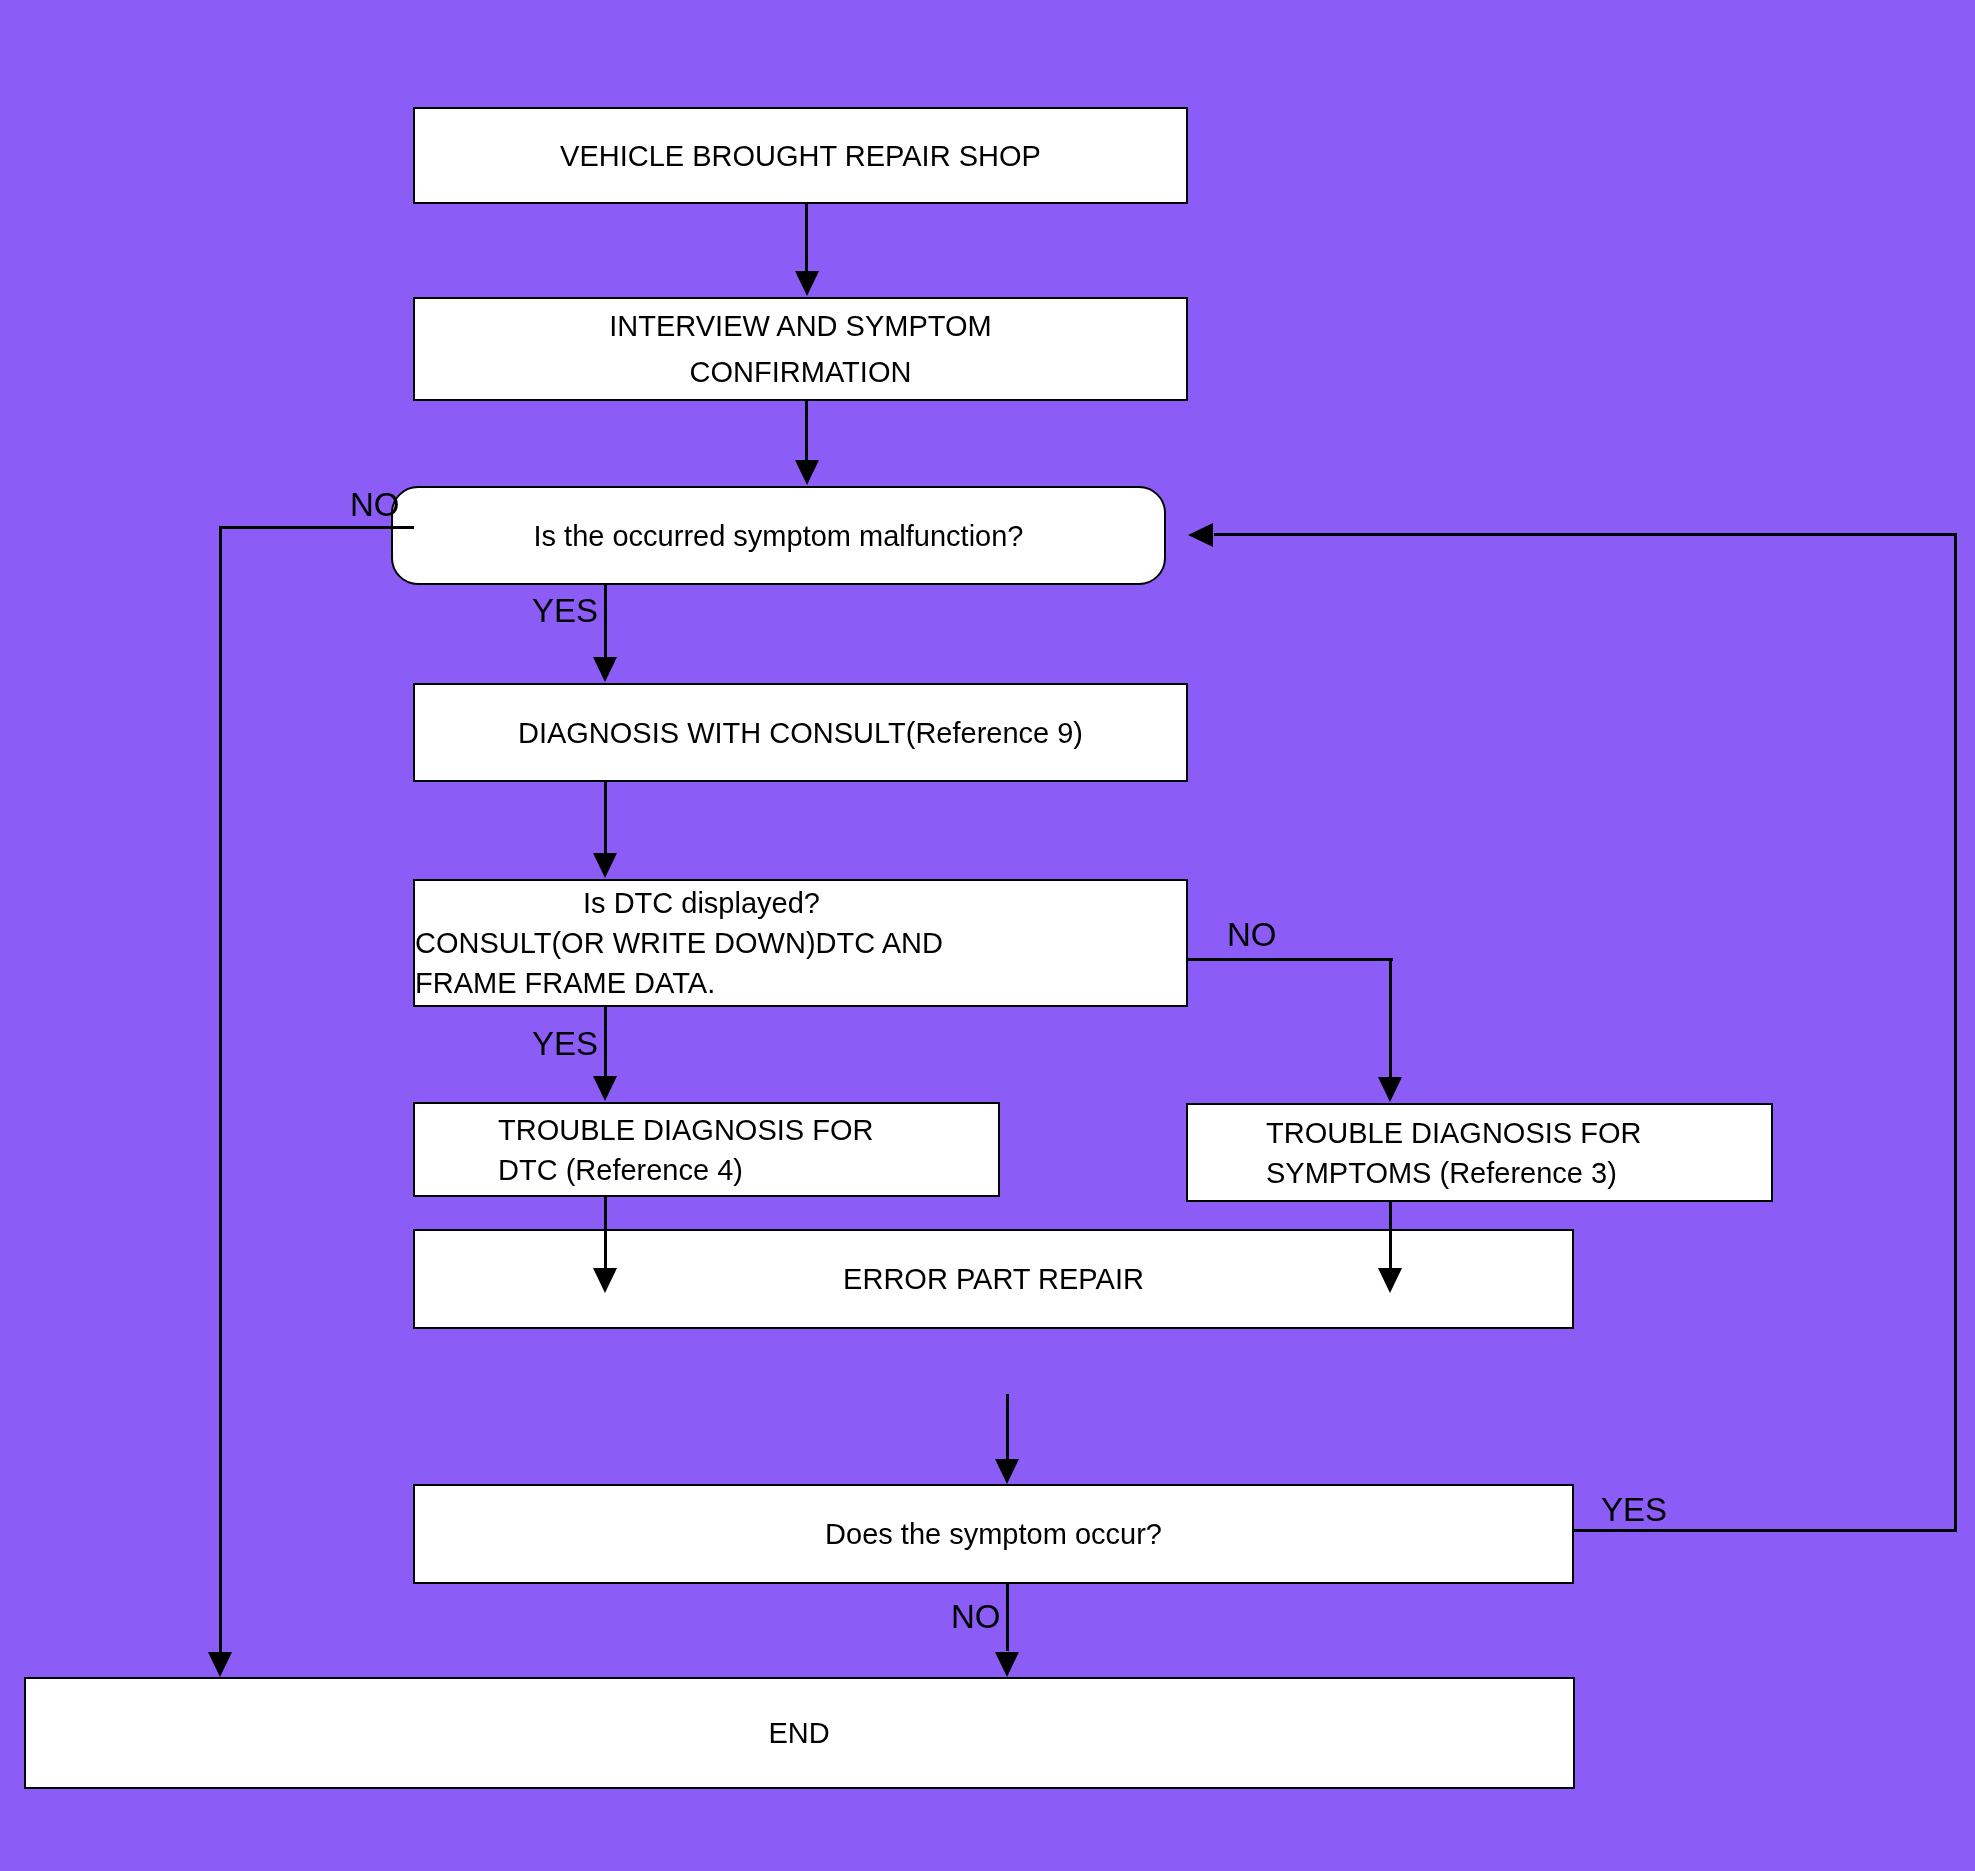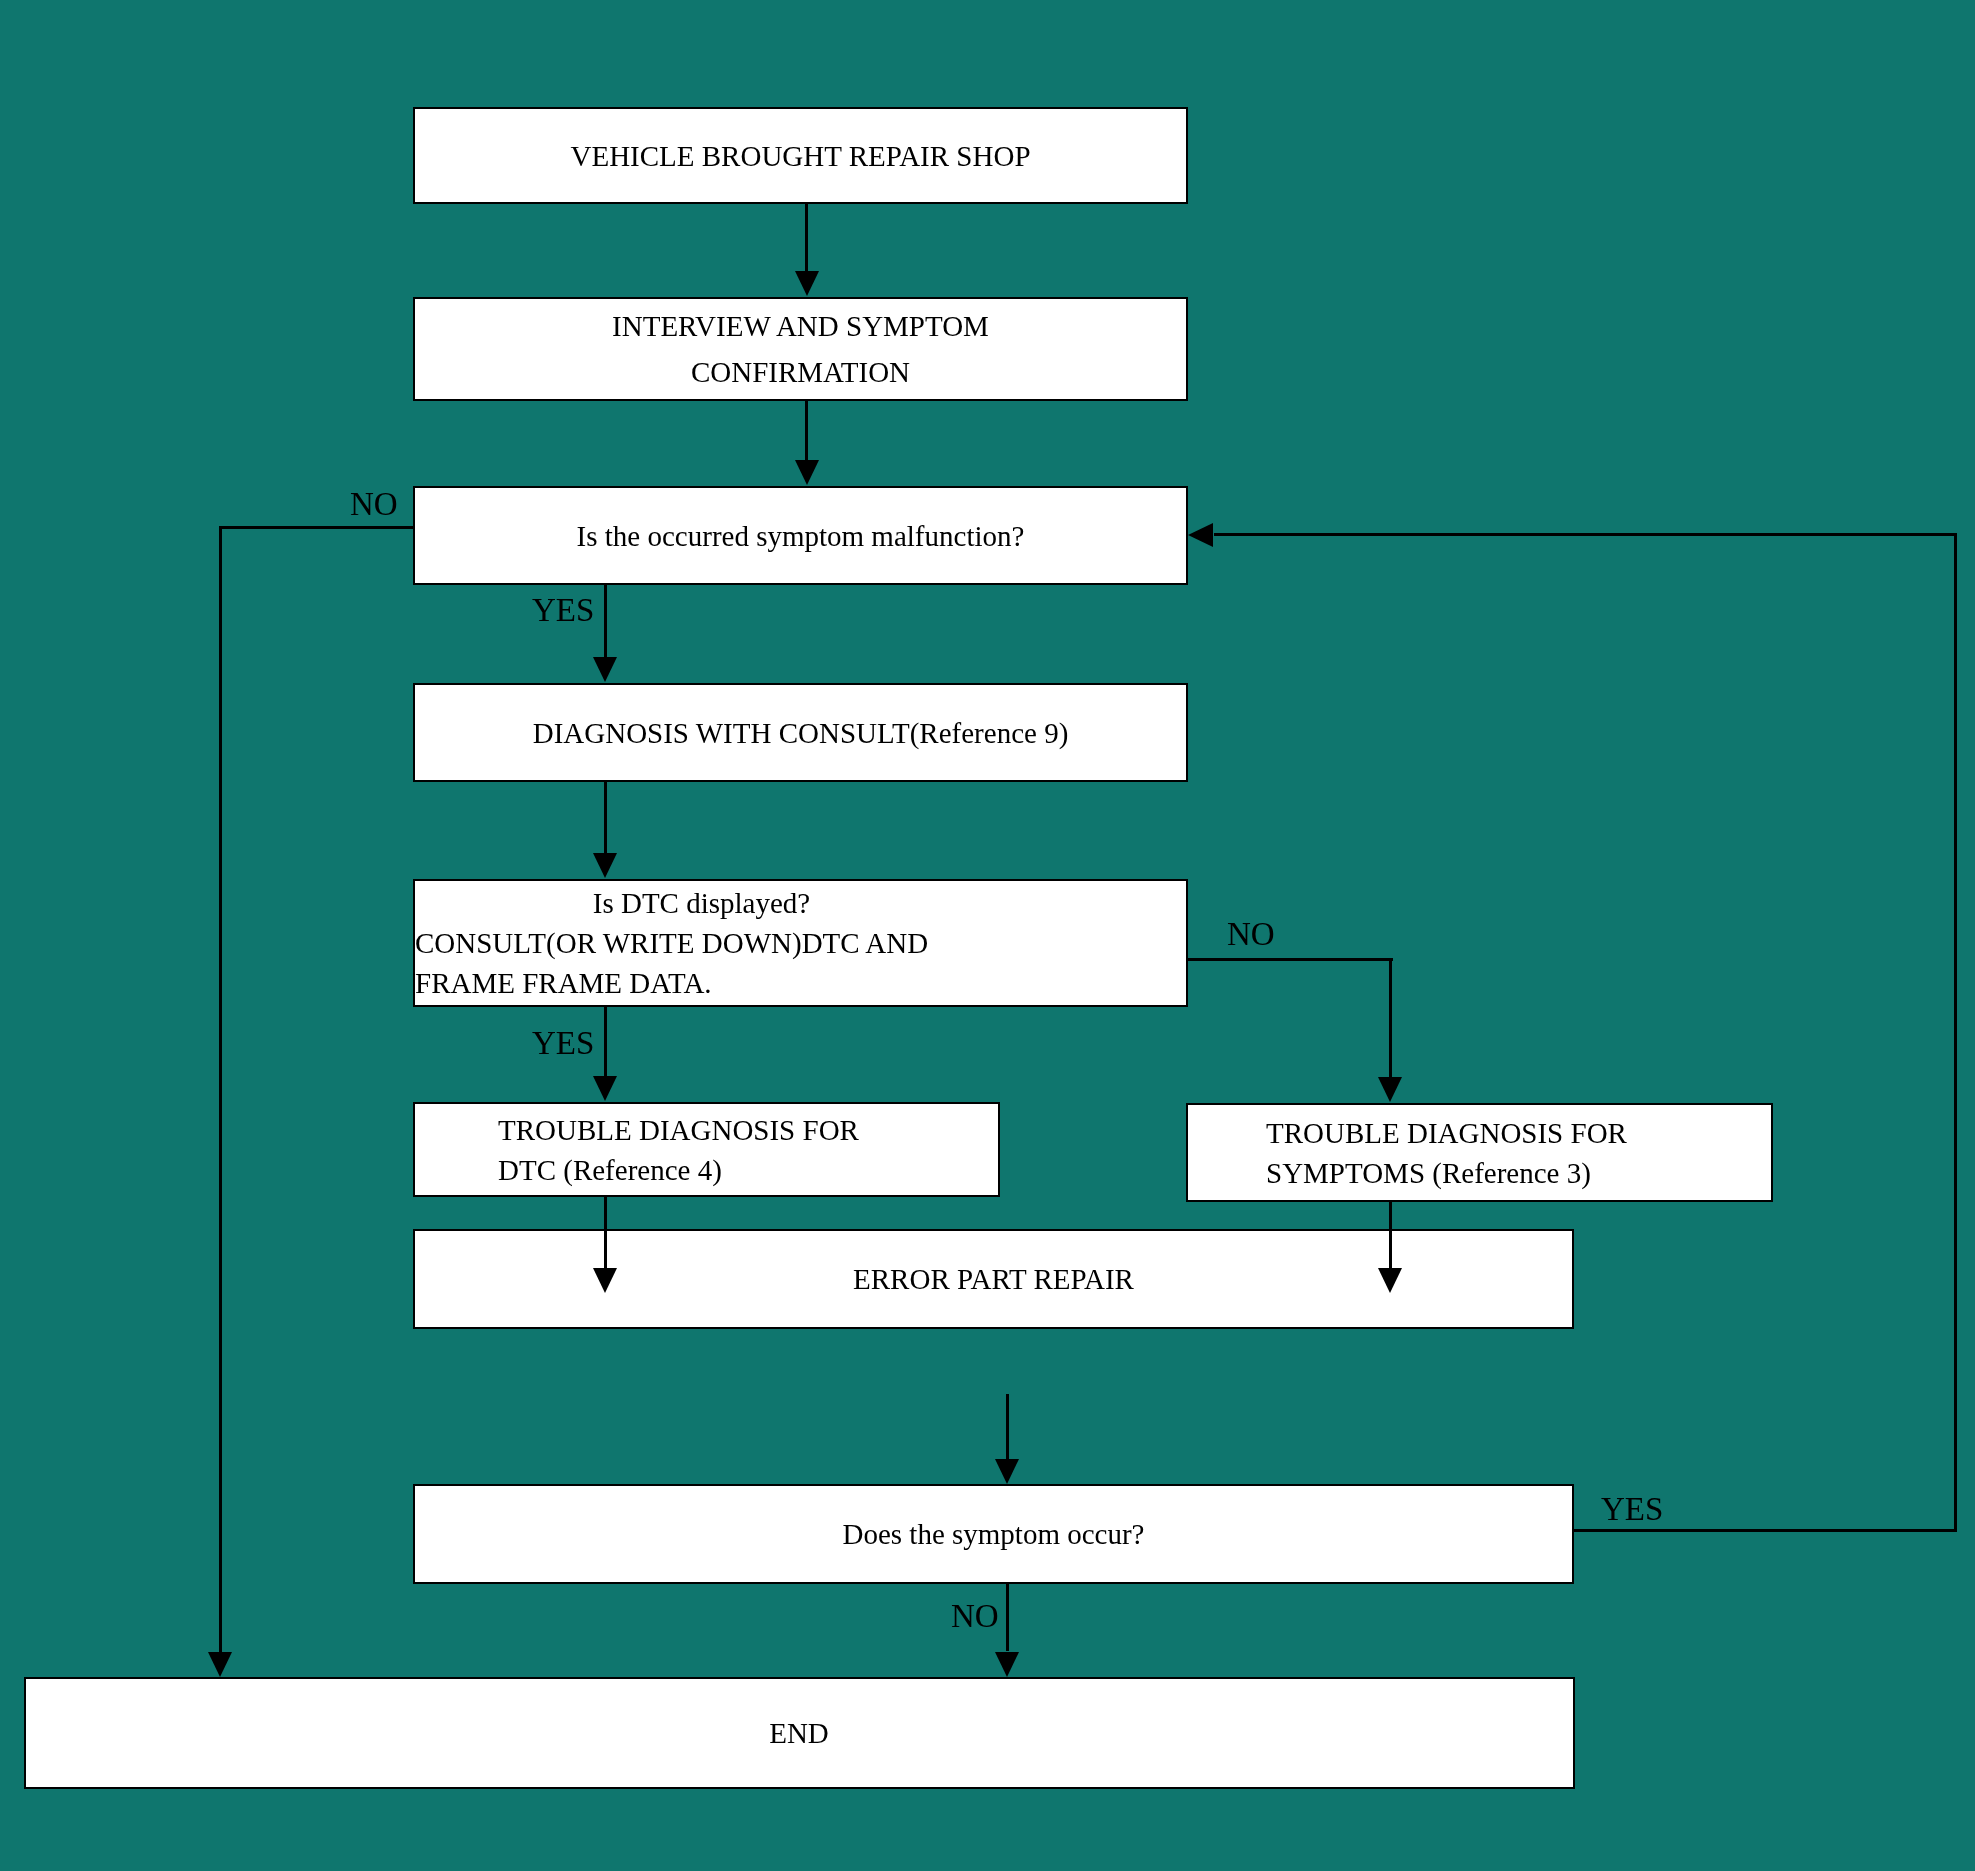--- a/index.html
+++ b/index.html
@@ -4,22 +4,22 @@
 <style>
   html, body {
     margin: 0;
     padding: 0;
     background: #ffffff;
   }
   .canvas {
     position: relative;
     width: 1975px;
     height: 1871px;
-    background: #0f766e;
-    font-family: Liberation Serif, serif;
+    background: #8b5cf6;
+    font-family: Liberation Sans, sans-serif;
     color: #000000;
     overflow: hidden;
   }
   .node {
     position: absolute;
     box-sizing: border-box;
     border: 2.9px solid #000000;
     background: #ffffff;
     display: flex;
     flex-direction: column;
@@ -65,21 +65,21 @@
 
   <div class="node centered" style="left:413px; top:107px; width:775px; height:97px;">
     <span class="line">VEHICLE BROUGHT REPAIR SHOP</span>
   </div>
 
   <div class="node centered wide-gap" style="left:413px; top:297px; width:775px; height:104px;">
     <span class="line">INTERVIEW AND SYMPTOM</span>
     <span class="line">CONFIRMATION</span>
   </div>
 
-  <div class="node centered" style="left:413px; top:486px; width:775px; height:99px;">
+  <div class="node centered" style="left:391px; top:486px; width:775px; height:99px;border-radius:27px;">
     <span class="line">Is the occurred symptom malfunction?</span>
   </div>
 
   <div class="node centered" style="left:413px; top:683px; width:775px; height:99px;">
     <span class="line">DIAGNOSIS WITH CONSULT(Reference 9)</span>
   </div>
 
   <div class="node leftalign" style="left:413px; top:879px; width:775px; height:128px; ">
     <span class="line center-line" style="margin-left:-99px;">Is DTC displayed?</span>
     <span class="line">CONSULT(OR WRITE DOWN)DTC AND</span>

